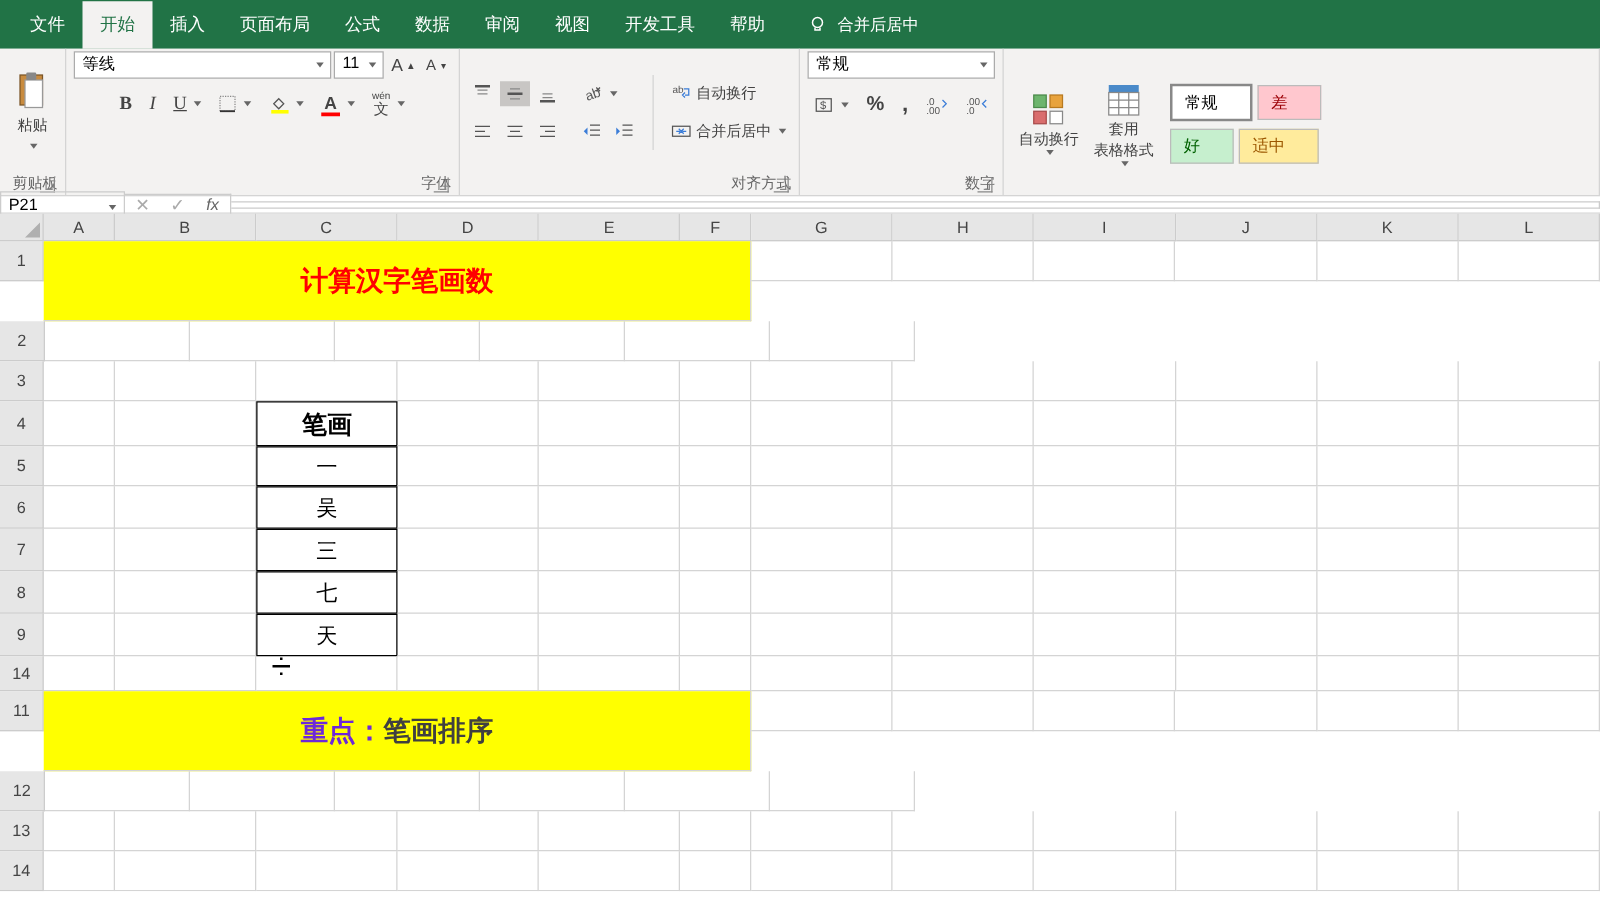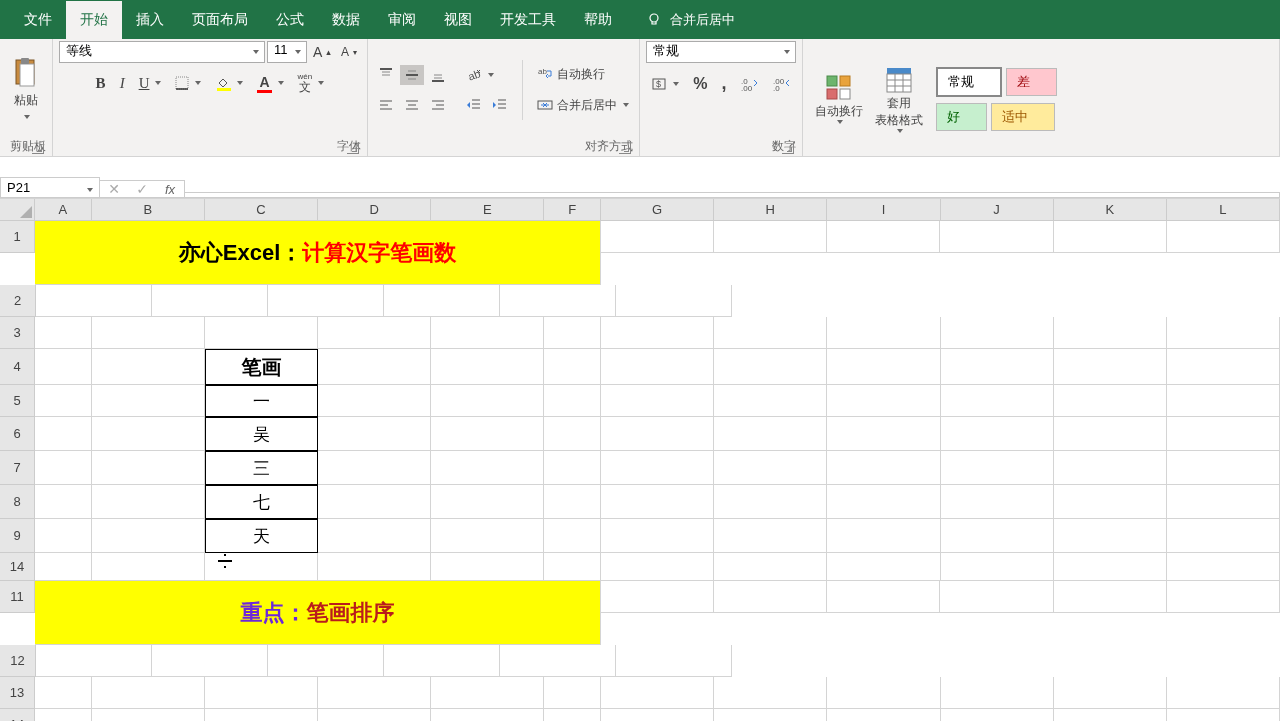--- a/index.html
+++ b/index.html
@@ -24,21 +24,21 @@
 .btn { padding: 2px 4px; cursor: pointer; display: flex; align-items: center; gap: 4px; font-size: 12px; color: #444; }
 .big-btn { display: flex; flex-direction: column; align-items: center; padding: 2px 6px; cursor: pointer; font-size: 12px; color: #444; text-align: center; }
 .drop::after { content: ''; display: inline-block; width: 0; height: 0; border-left: 3px solid transparent; border-right: 3px solid transparent; border-top: 4px solid #666; margin-left: 2px; vertical-align: middle; }
 
 .font-combo { border: 1px solid #ababab; background: #fff; height: 22px; padding: 0 18px 0 6px; font-size: 13px; position: relative; }
 .font-combo::after { content: ''; position: absolute; right: 5px; top: 8px; width: 0; height: 0; border-left: 3px solid transparent; border-right: 3px solid transparent; border-top: 4px solid #666; }
 
 .style-preview { border: 1px solid #bbb; padding: 4px 26px 4px 10px; background: #fff; font-size: 13px; margin: 1px; }
 
 
-.formula-bar { height: 42px; display: flex; align-items: flex-end; border-bottom: 1px solid #d4d4d4; }
+.formula-bar { height: 14px; display: flex; align-items: center; border-bottom: 1px solid #d4d4d4; }
 .name-box { width: 100px; border: 1px solid #ccc; padding: 2px 6px; font-size: 13px; position: relative; display: flex; align-items: center; }
 .name-box::after { content: ''; position: absolute; right: 6px; top: 10px; width: 0; height: 0; border-left: 3px solid transparent; border-right: 3px solid transparent; border-top: 4px solid #666; }
 .fb-btns { display: flex; align-items: center; border: 1px solid #ccc; border-left: none; }
 .fb-btn { width: 28px; display: flex; align-items: center; justify-content: center; color: #aaa; font-size: 14px; }
 .fx { font-style: italic; color: #666; font-size: 13px; }
 .formula-input { flex: 1; border: 1px solid #ccc; border-left: none; padding: 2px 6px; }
 
 
 .grid { position: relative; user-select: none; }
 .col-headers { display: flex; height: 22px; }
@@ -315,21 +315,20 @@
       <div class="ch" style="width: 116px;">H</div>
       <div class="ch" style="width: 116px;">I</div>
       <div class="ch" style="width: 116px;">J</div>
       <div class="ch" style="width: 116px;">K</div>
       <div class="ch" style="width: 116px;">L</div>
     </div>
   <div class="rows" id="grid-rows">
       <div class="grid-row">
         <div class="rh" style="height: 32px;">1</div>
         <div class="cell" style="width: 580px; height: 64px; background: rgb(255, 255, 0); font-size: 22px; font-weight: bold;">
-          <span style="color:#000">亦心Excel：</span>
           <span style="color:#ff0000">计算汉字笔画数</span>
         </div>
         <div class="cell" style="width: 116px; height: 32px;"></div>
         <div class="cell" style="width: 116px; height: 32px;"></div>
         <div class="cell" style="width: 116px; height: 32px;"></div>
         <div class="cell" style="width: 116px; height: 32px;"></div>
         <div class="cell" style="width: 116px; height: 32px;"></div>
         <div class="cell" style="width: 116px; height: 32px;"></div>
       </div>
       <div class="grid-row">
@@ -458,21 +457,21 @@
         <div class="cell" style="width: 116px; height: 28px;"></div>
         <div class="cell" style="width: 116px; height: 28px;"></div>
         <div class="cell" style="width: 116px; height: 28px;"></div>
         <div class="cell" style="width: 116px; height: 28px;"></div>
         <div class="cell" style="width: 116px; height: 28px;"></div>
       </div>
       <div class="grid-row">
         <div class="rh" style="height: 32px;">11</div>
         <div class="cell" style="width: 580px; height: 64px; background: rgb(255, 255, 0); font-size: 22px; font-weight: bold;">
           <span style="color:#6d28d9">重点：</span>
-          <span style="color:#b91c1c">笔画排序</span>
+          <span style="color:#404040">笔画排序</span>
         </div>
         <div class="cell" style="width: 116px; height: 32px;"></div>
         <div class="cell" style="width: 116px; height: 32px;"></div>
         <div class="cell" style="width: 116px; height: 32px;"></div>
         <div class="cell" style="width: 116px; height: 32px;"></div>
         <div class="cell" style="width: 116px; height: 32px;"></div>
         <div class="cell" style="width: 116px; height: 32px;"></div>
       </div>
       <div class="grid-row">
         <div class="rh" style="height: 32px;">12</div>

